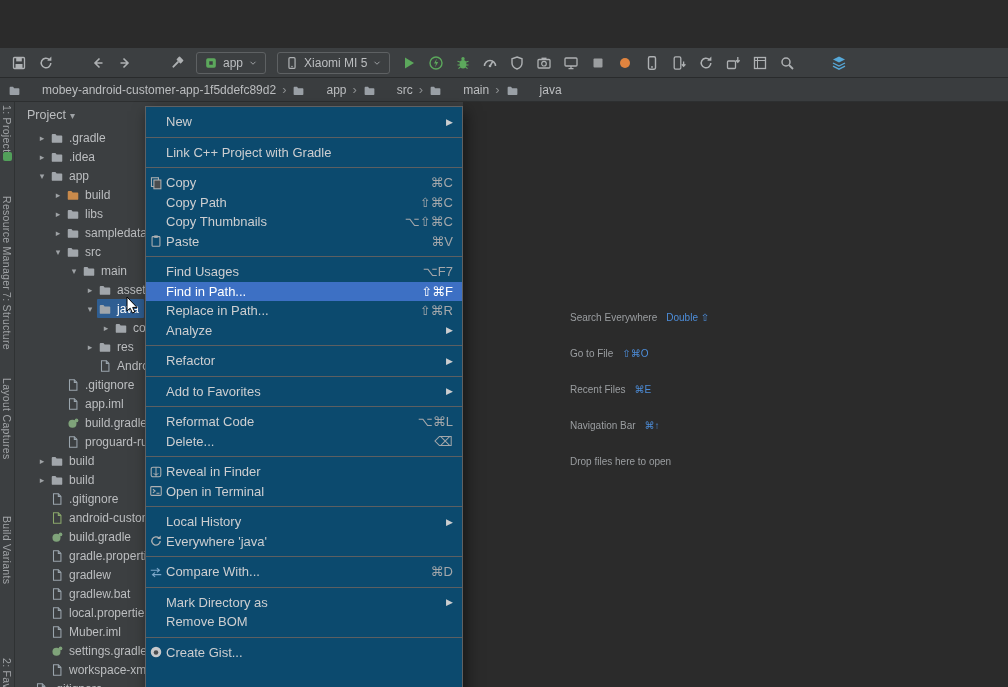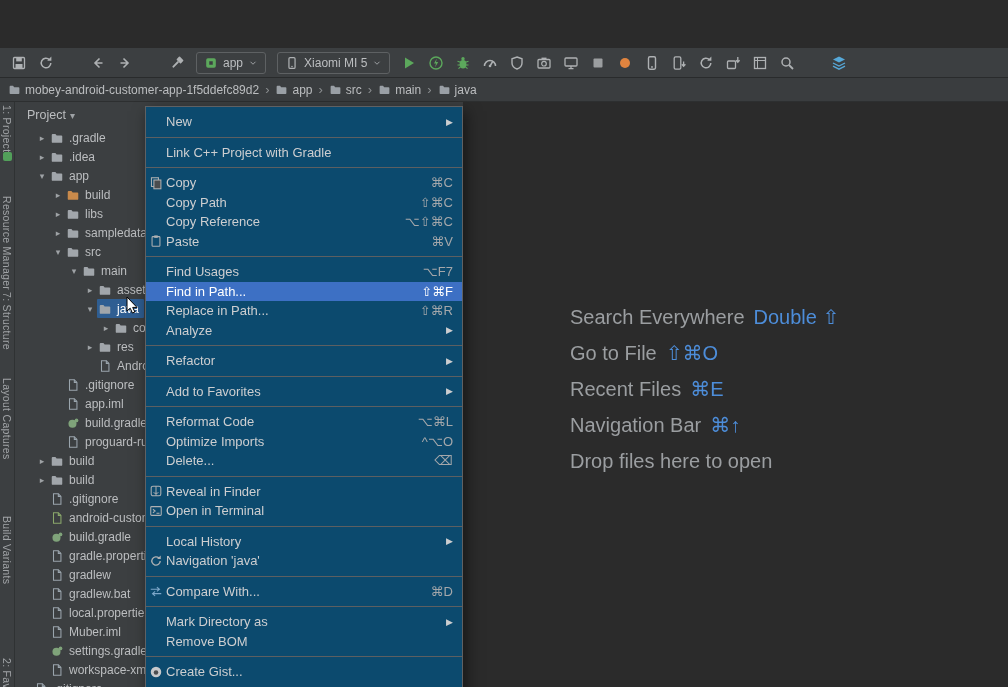--- a/index.html
+++ b/index.html
@@ -15,21 +15,21 @@
   .tb-ic{display:flex;align-items:center;justify-content:center;}
   .tb-gap{width:24px;flex:none;}
   .combo{height:22px;display:flex;align-items:center;gap:5px;padding:0 7px;margin:0 5px;
     border:1px solid #5e6163;border-radius:3px;color:#bcbec0;font-size:12px;flex:none;background:#3c3f41;}
   .c-icon,.c-chev{display:flex;align-items:center;}
 
   
   #breadcrumbs{position:absolute;left:0;top:30px;width:100%;height:24px;background:#3a3d3f;
     border-bottom:1px solid #2d2f30;display:flex;align-items:center;padding:0 8px;}
   #breadcrumb-items{display:flex;align-items:center;gap:5px;font-size:12px;color:#bcbec0;}
-  .bc-item{display:flex;align-items:flex-start;gap:4px;}
+  .bc-item{display:flex;align-items:flex-end;gap:21px;}
   .bc-icon{display:flex;align-items:center;}
   .bc-sep{color:#8b8e90;font-size:13px;padding:0 1px;}
 
   
   #left-stripe{position:absolute;left:0;top:54px;bottom:0;width:15px;background:#3c3f41;
     border-right:1px solid #2f3233;}
   .stripe-tab{position:absolute;left:1px;writing-mode:vertical-rl;font-size:10.5px;color:#a0a3a6;
     white-space:nowrap;letter-spacing:.3px;}
   #stripe-tool-icon{position:absolute;left:3px;top:50px;width:9px;height:9px;border-radius:2px;background:#52a05a;}
 
@@ -42,21 +42,21 @@
   .tw-arrow{width:14px;text-align:center;font-size:9px;color:#9ea2a5;flex:none;}
   .sel-group{display:flex;align-items:center;height:19px;padding-right:5px;border-radius:1px;}
   .tree-row.selected .sel-group{background:#2f5e92;}
   .tw-icon{width:16px;height:16px;display:flex;align-items:center;justify-content:center;margin-right:4px;flex:none;}
   .tw-label{font-size:12px;color:#bcbec0;}
   .tree-row.selected .tw-label{color:#ffffff;}
 
   
   #editor{position:absolute;left:463px;top:54px;right:0;bottom:0;background:#2b2b2b;}
   #editor-hints{position:absolute;left:107px;top:197px;}
-  .hint-line{height:36px;display:flex;align-items:center;font-size:20px;}
+  .hint-line{height:36px;display:flex;align-items:center;font-size:10px;}
   .hint-label{color:#9b9ea1;}
   .hint-key{color:#4d8dd9;margin-left:9px;}
 
   
   #context-menu{position:absolute;left:145px;top:58px;width:318px;height:629px;background:#0c4a6e;
     border:1px solid #5f6163;border-bottom:none;box-shadow:3px 5px 14px rgba(0,0,0,.5);
     padding-top:5px;font-size:13px;overflow:hidden;z-index:10;}
   .menu-item{height:19.5px;display:flex;align-items:center;padding:0 9px 0 2px;}
   .mi-icon{width:16px;height:16px;margin-right:2px;flex:none;display:flex;align-items:center;justify-content:center;}
   .mi-label{color:#cdced0;white-space:nowrap;}
@@ -762,21 +762,21 @@
         <span class="mi-label">Copy</span>
         <span class="mi-shortcut">⌘C</span>
       </div>
       <div class="menu-item">
         <span class="mi-icon"></span>
         <span class="mi-label">Copy Path</span>
         <span class="mi-shortcut">⇧⌘C</span>
       </div>
       <div class="menu-item">
         <span class="mi-icon"></span>
-        <span class="mi-label">Copy Reference</span>
+        <span class="mi-label">Copy Thumbnails</span>
         <span class="mi-shortcut">⌥⇧⌘C</span>
       </div>
       <div class="menu-item">
         <span class="mi-icon">
           <svg width="14" height="14" viewBox="0 0 16 16" xmlns="http://www.w3.org/2000/svg">
             <rect x="3.5" y="3" width="9" height="11" rx="1" fill="none" stroke="#aeb1b3" stroke-width="1.2"></rect>
             <rect x="6" y="1.6" width="4" height="2.8" fill="#aeb1b3"></rect>
           </svg>
         </span>
         <span class="mi-label">Paste</span>
@@ -816,25 +816,20 @@
         <span class="mi-sub">▶</span>
       </div>
       <div class="menu-sep"></div>
       <div class="menu-item">
         <span class="mi-icon"></span>
         <span class="mi-label">Reformat Code</span>
         <span class="mi-shortcut">⌥⌘L</span>
       </div>
       <div class="menu-item">
         <span class="mi-icon"></span>
-        <span class="mi-label">Optimize Imports</span>
-        <span class="mi-shortcut">^⌥O</span>
-      </div>
-      <div class="menu-item">
-        <span class="mi-icon"></span>
         <span class="mi-label">Delete...</span>
         <span class="mi-shortcut">⌫</span>
       </div>
       <div class="menu-sep"></div>
       <div class="menu-item">
         <span class="mi-icon">
           <svg width="14" height="14" viewBox="0 0 16 16" xmlns="http://www.w3.org/2000/svg">
             <rect x="2.5" y="2.5" width="11" height="11" rx="2" fill="none" stroke="#aeb1b3" stroke-width="1.2"></rect>
             <path d="M8 2.5v11M5.2 9.8c1.8 1.2 3.8 1.2 5.6 0" stroke="#aeb1b3" fill="none" stroke-width="1.1"></path>
           </svg>
@@ -856,21 +851,21 @@
         <span class="mi-label">Local History</span>
         <span class="mi-sub">▶</span>
       </div>
       <div class="menu-item">
         <span class="mi-icon">
           <svg width="14" height="14" viewBox="0 0 16 16" xmlns="http://www.w3.org/2000/svg">
             <path d="M12.8 8a4.8 4.8 0 1 1-1.4-3.4" fill="none" stroke="#aeb1b3" stroke-width="1.5"></path>
             <path d="M13.4 1.6v4.2H9.2z" fill="#aeb1b3"></path>
           </svg>
         </span>
-        <span class="mi-label">Navigation 'java'</span>
+        <span class="mi-label">Everywhere 'java'</span>
       </div>
       <div class="menu-sep"></div>
       <div class="menu-item">
         <span class="mi-icon">
           <svg width="14" height="14" viewBox="0 0 16 16" xmlns="http://www.w3.org/2000/svg">
             <path d="M2 6h9M9 3.5 12 6l-3 2.5M14 11H5M7 8.5 4 11l3 2.5" fill="none" stroke="#7da7c9" stroke-width="1.2"></path>
           </svg>
         </span>
         <span class="mi-label">Compare With...</span>
         <span class="mi-shortcut">⌘D</span>

